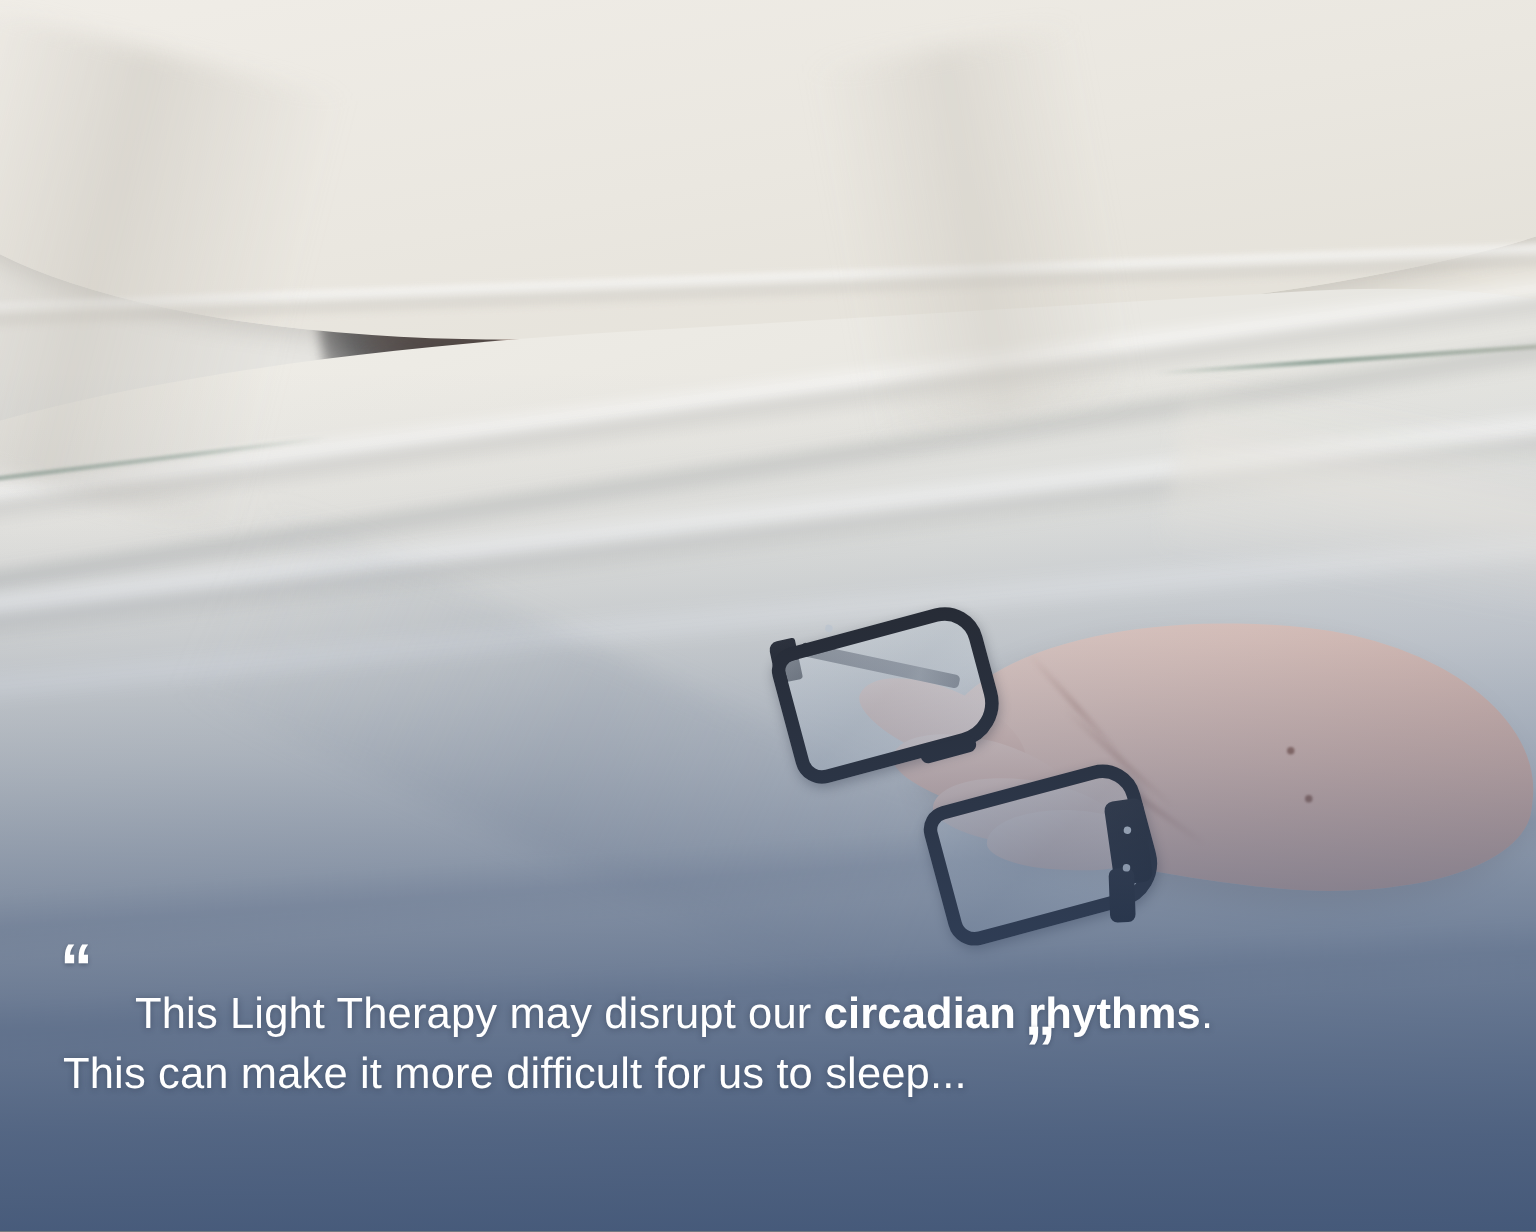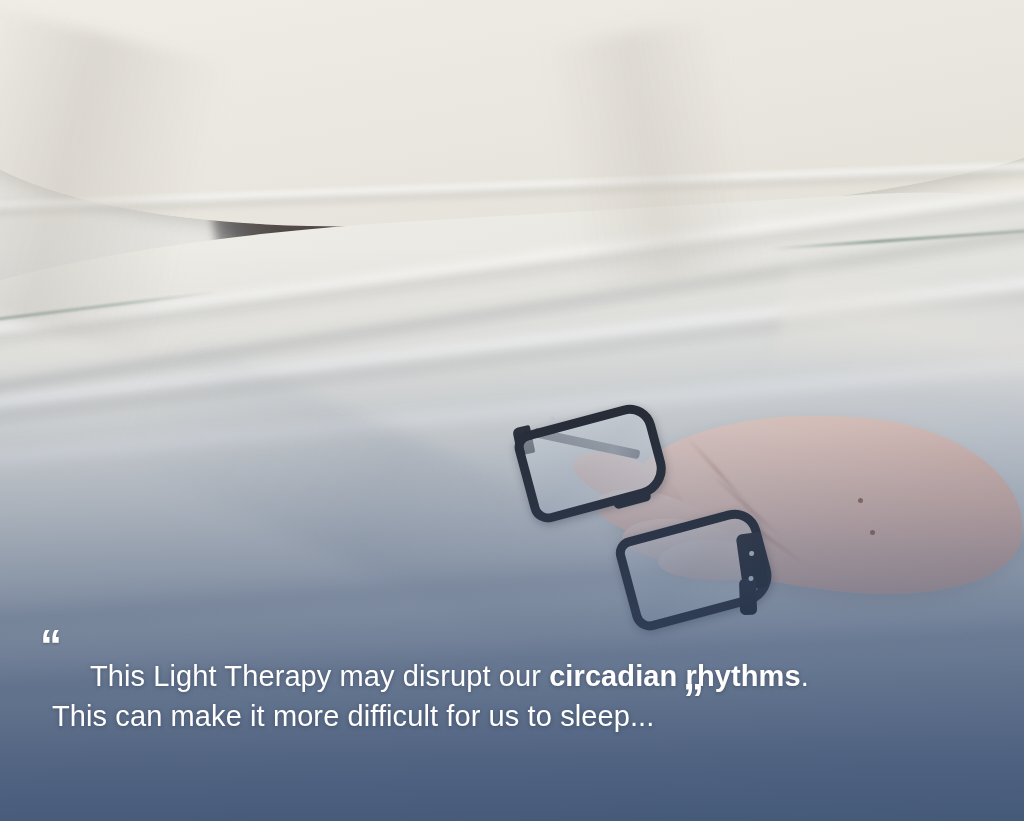--- a/index.html
+++ b/index.html
@@ -380,21 +380,21 @@
     color: #ffffff;
     font-size: 29px;
     font-weight: 400;
     letter-spacing: 0.1px;
     line-height: 40px;
     white-space: nowrap;
     text-shadow: 0 1px 4px rgba(28,38,58,0.40);
     font-family: "Liberation Sans", sans-serif;
   }
   .qline-1 { position: absolute; left: 90px; top: 28px; }
-  .qline-2 { position: absolute; left: 52px; top: 68px; }
+  .qline-2 { position: absolute; left: 42px; top: 68px; }
   .qbold { font-weight: 700; }
   .quote-close {
     position: absolute;
     left: 683px;
     top: 678px;
     font-size: 42px;
     font-weight: 700;
     color: #ffffff;
     line-height: 1;
     letter-spacing: 1px;

